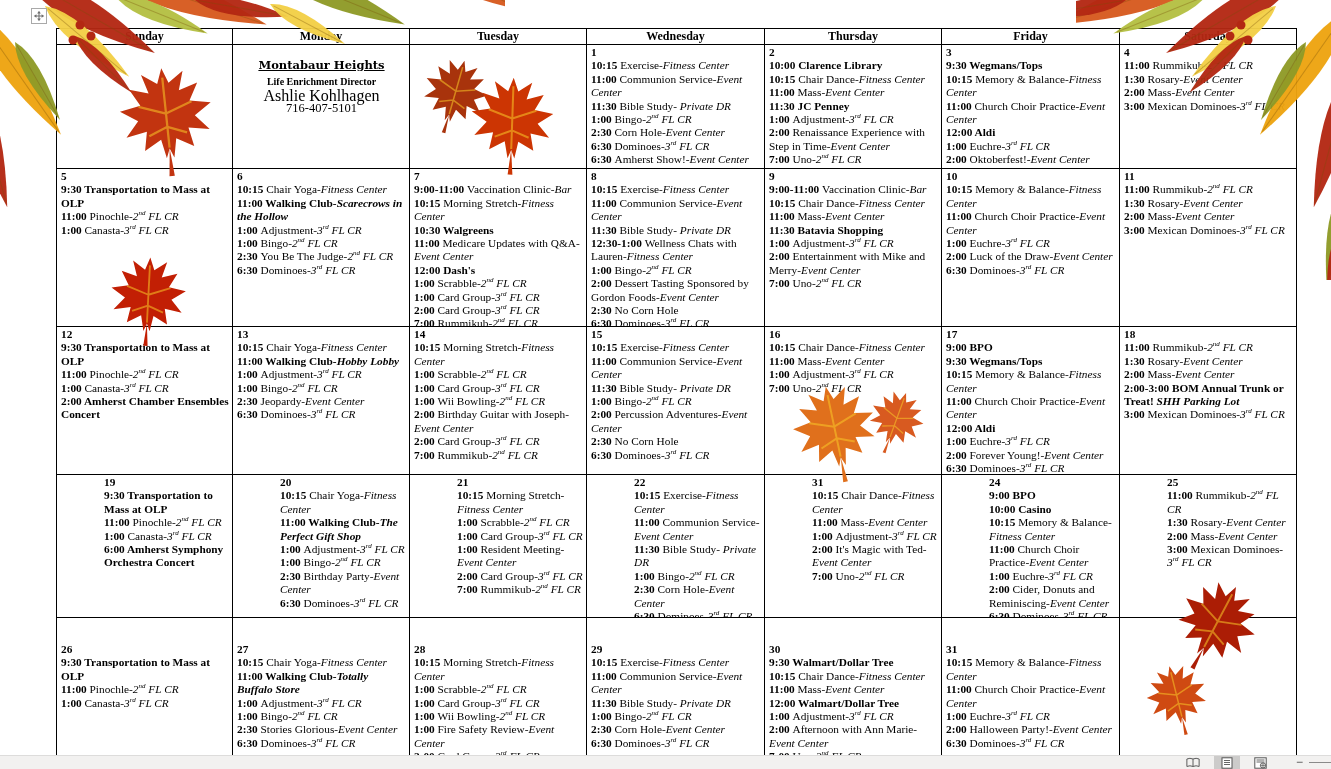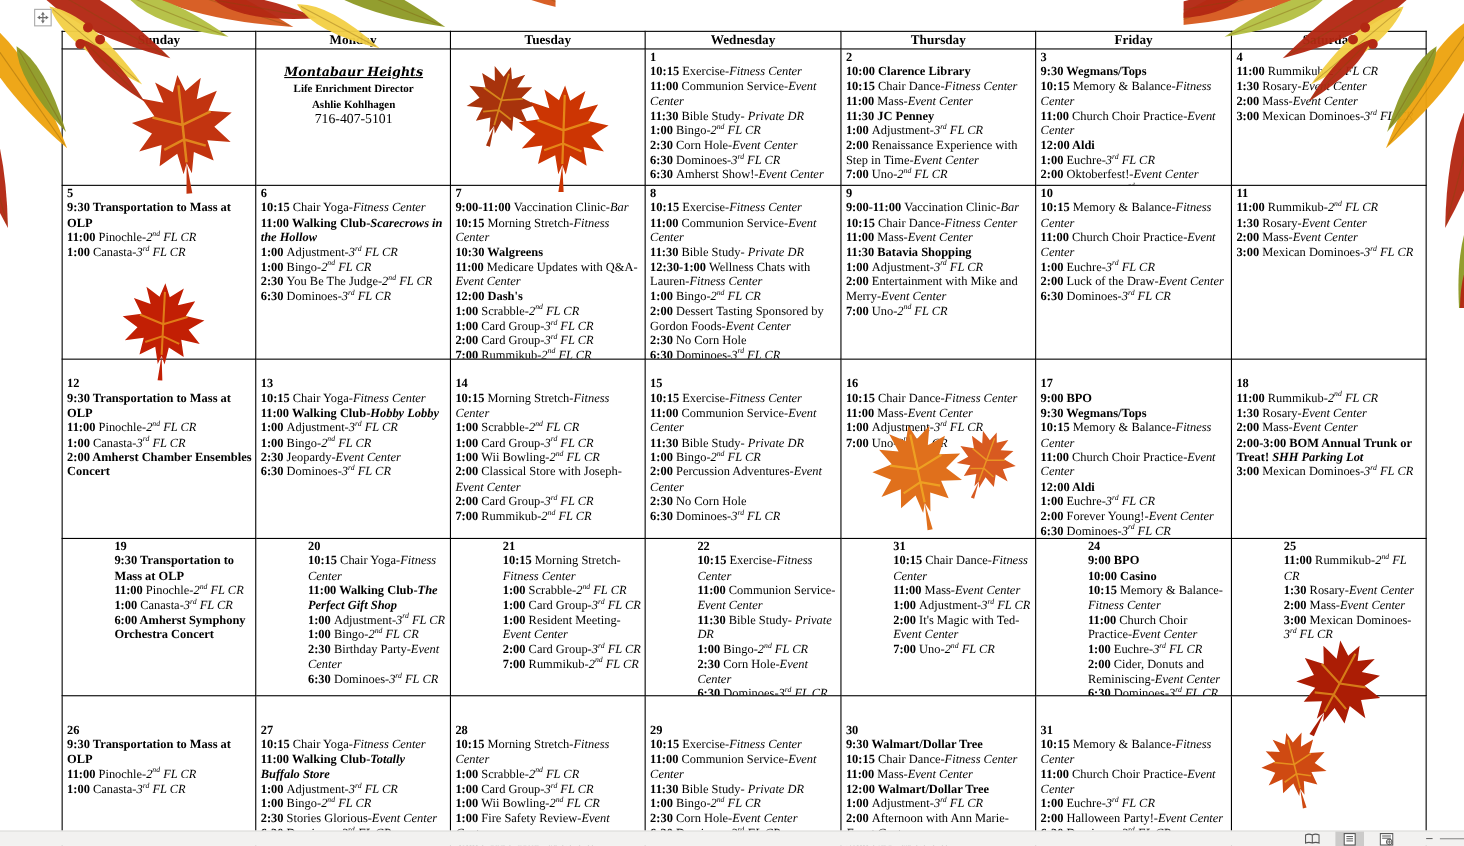--- a/index.html
+++ b/index.html
@@ -7,35 +7,35 @@
   #page { position:relative; width:1331px; height:769px; background:#fff;
           font-family:"Liberation Serif", serif; color:#000; }
 
   
   #cal-table { position:absolute; left:56px; top:28px; width:1240px;
                border-collapse:collapse; table-layout:fixed; }
   #cal-table th, #cal-table td { border:1.4px solid #000; vertical-align:top; background:transparent; }
   #cal-table th { height:16px; font-size:12px; font-weight:bold; text-align:center; padding:0; }
   #cal-table td { padding:0; }
   .cell { padding:1px 3px 0 4px; overflow:hidden; font-size:11.3px; line-height:13.4px; }
-  .wk0 .cell { height:123px; } .wk1 .cell { height:157px; } .wk2 .cell { height:147px;margin-top:15px; }
+  .wk0 .cell { height:123px; } .wk1 .cell { height:157px; } .wk2 .cell { height:147px; }
   .wk3 .cell { height:142px;margin-left:43px; } .wk4 .cell { height:131px;margin-top:24px; }
   .day-num { font-weight:bold; }
   .event { margin:0; }
   .ev-b { font-weight:bold; }
   .ev-i { font-style:italic; }
   .ev-bi { font-weight:bold; font-style:italic; }
   sup { font-size:0.62em; line-height:0; vertical-align:super; font-style:inherit; }
 
   
   .info-box { text-align:center; padding-top:13px; }
-  .info-facility { font-family:"DejaVu Serif", serif; font-style:italic; font-weight:bold;
+  .info-facility { font-family:"DejaVu Serif", serif; font-weight:bold;
                    text-decoration:underline; font-size:11.5px; }
   .info-title { font-weight:bold; font-size:10px; margin-top:3px; }
-  .info-name  { font-size:10px;font-weight:bold; }
+  .info-name  { font-size:16px; }
   .info-phone { font-size:12.5px; }
 
   
   #deco-layer { position:absolute; left:0; top:0; width:1331px; height:769px;
                 pointer-events:none; z-index:5; }
   #deco-layer svg { position:absolute; overflow:hidden; }
 
   
   #move-handle { position:absolute; left:31px; top:8px; width:16px; height:16px;
                  border:1px solid #a9a9a9; background:#fff; z-index:8;
@@ -248,21 +248,21 @@
               <p class="event"><span class="ev-b">6:30 </span><span class="ev-n">Dominoes-</span><span class="ev-i">3<sup>rd</sup> FL CR</span></p>
             </div>
           </td>
           <td>
             <div class="cell">
               <div class="day-num">14</div>
               <p class="event"><span class="ev-b">10:15 </span><span class="ev-n">Morning Stretch-</span><span class="ev-i">Fitness Center</span></p>
               <p class="event"><span class="ev-b">1:00 </span><span class="ev-n">Scrabble-</span><span class="ev-i">2<sup>nd</sup> FL CR</span></p>
               <p class="event"><span class="ev-b">1:00 </span><span class="ev-n">Card Group-</span><span class="ev-i">3<sup>rd</sup> FL CR</span></p>
               <p class="event"><span class="ev-b">1:00 </span><span class="ev-n">Wii Bowling-</span><span class="ev-i">2<sup>nd</sup> FL CR</span></p>
-              <p class="event"><span class="ev-b">2:00 </span><span class="ev-n">Classical Store with Joseph-</span><span class="ev-i">Event Center</span></p>
+              <p class="event"><span class="ev-b">2:00 </span><span class="ev-n">Birthday Guitar with Joseph-</span><span class="ev-i">Event Center</span></p>
               <p class="event"><span class="ev-b">2:00 </span><span class="ev-n">Card Group-</span><span class="ev-i">3<sup>rd</sup> FL CR</span></p>
               <p class="event"><span class="ev-b">7:00 </span><span class="ev-n">Rummikub-</span><span class="ev-i">2<sup>nd</sup> FL CR</span></p>
             </div>
           </td>
           <td>
             <div class="cell">
               <div class="day-num">15</div>
               <p class="event"><span class="ev-b">10:15 </span><span class="ev-n">Exercise-</span><span class="ev-i">Fitness Center</span></p>
               <p class="event"><span class="ev-b">11:00 </span><span class="ev-n">Communion Service-</span><span class="ev-i">Event Center</span></p>
               <p class="event"><span class="ev-b">11:30 </span><span class="ev-n">Bible Study- </span><span class="ev-i">Private DR</span></p>

